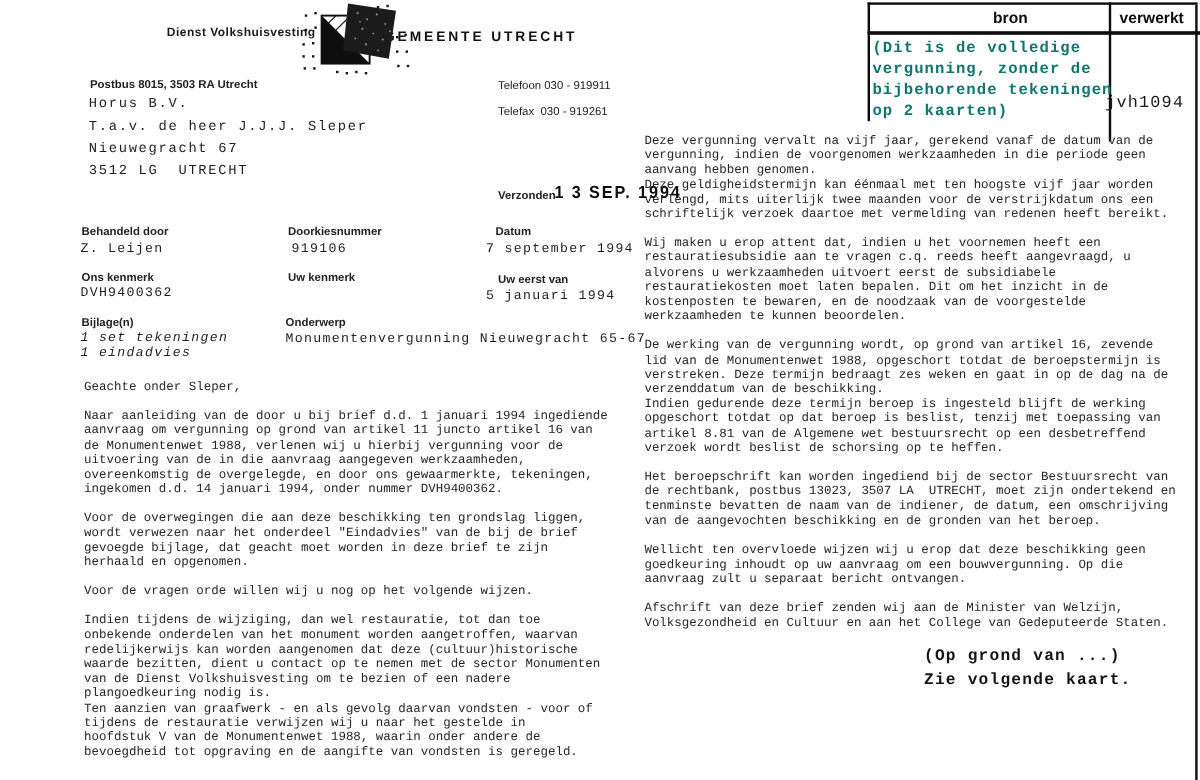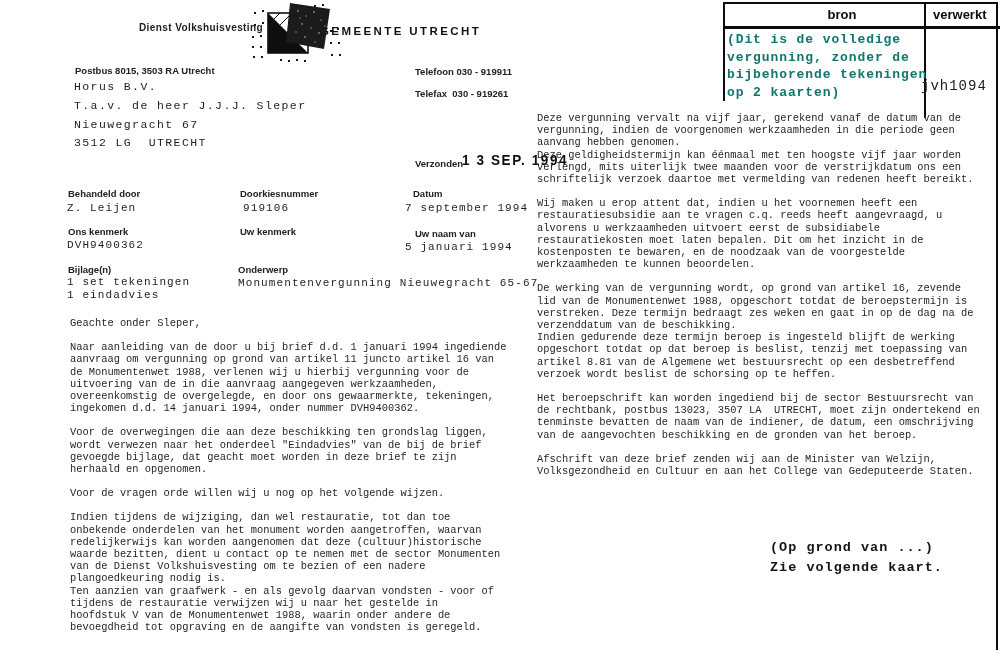--- a/index.html
+++ b/index.html
@@ -13,21 +13,21 @@
   .body-col .para{white-space:pre-wrap;margin:0 0 12px 0;}
   #body-left{left:70px;top:317px;width:456px;}
   #body-right{left:537px;top:112px;width:460px;}
   
   #dienst-name{left:139px;top:22px;font-size:10px;font-weight:bold;letter-spacing:.4px;color:#1c1c1c;}
   #gemeente-name{left:320px;top:25px;font-size:11.5px;font-weight:bold;letter-spacing:2.4px;color:#111;}
   #logo{left:240px;top:2px;}
   #postbus{left:75px;top:65px;font-size:9.5px;font-weight:bold;color:#222;}
   #recipient{left:74px;top:78px;font-size:11.5px;line-height:18.8px;letter-spacing:1.4px;
              white-space:pre-wrap;color:#1f1f1f;}
-  #phone-block{left:415px;top:65px;font-size:9.5px;font-weight:bold;color:#222;line-height:13px;}
+  #phone-block{left:415px;top:65px;font-size:9.5px;font-weight:normal;color:#222;line-height:13px;}
   #phone-block .lbl{margin-bottom:9px;white-space:pre-wrap;}
   #verzonden-label{left:415px;top:158px;font-size:9.5px;font-weight:bold;color:#222;}
   #verzonden-stamp{left:462px;top:153px;font-size:13.5px;font-weight:bold;letter-spacing:1.6px;
                    color:#0e0e0e;font-family:"Liberation Sans", sans-serif;transform:scaleY(1.08);}
   
   .flabel{font-size:9.5px;font-weight:bold;color:#222;}
   .fvalue{font-family:"Liberation Mono", monospace;font-size:11px;letter-spacing:1.1px;color:#1f1f1f;
           white-space:pre-wrap;line-height:13px;}
   
   .gridline{background:#0c0c0c;}
@@ -136,25 +136,25 @@
 <div class="abs fvalue" style="left:67px;top:202px;">Z. Leijen</div>
 <div class="abs flabel" style="left:240px;top:188px;">Doorkiesnummer</div>
 <div class="abs fvalue" style="left:243px;top:202px;">919106</div>
 <div class="abs flabel" style="left:413px;top:188px;">Datum</div>
 <div class="abs fvalue" style="left:405px;top:202px;">7 september 1994</div>
 
 <div class="abs flabel" style="left:68px;top:226px;">Ons kenmerk</div>
 <div class="abs fvalue" style="left:67px;top:239px;">DVH9400362</div>
 <div class="abs flabel" style="left:240px;top:226px;">Uw kenmerk</div>
 <div class="abs fvalue" style="left:243px;top:239px;"></div>
-<div class="abs flabel" style="left:415px;top:228px;">Uw naam van</div>
+<div class="abs flabel" style="left:415px;top:228px;">Uw eerst van</div>
 <div class="abs fvalue" style="left:405px;top:241px;">5 januari 1994</div>
 
 <div class="abs flabel" style="left:68px;top:264px;">Bijlage(n)</div>
-<div class="abs fvalue" style="left:67px;top:276px;">1 set tekeningen
+<div class="abs fvalue" style="left:67px;top:276px;font-style:italic;">1 set tekeningen
 1 eindadvies</div>
 <div class="abs flabel" style="left:238px;top:264px;">Onderwerp</div>
 <div class="abs fvalue" style="left:238px;top:277px;">Monumentenvergunning Nieuwegracht 65-67</div>
 
 <div class="abs body-col" id="body-left">
   <p class="para">Geachte onder Sleper,</p>
   <p class="para">Naar aanleiding van de door u bij brief d.d. 1 januari 1994 ingediende
 aanvraag om vergunning op grond van artikel 11 juncto artikel 16 van
 de Monumentenwet 1988, verlenen wij u hierbij vergunning voor de
 uitvoering van de in die aanvraag aangegeven werkzaamheden,
@@ -195,15 +195,18 @@
 verstreken. Deze termijn bedraagt zes weken en gaat in op de dag na de
 verzenddatum van de beschikking.
 Indien gedurende deze termijn beroep is ingesteld blijft de werking
 opgeschort totdat op dat beroep is beslist, tenzij met toepassing van
 artikel 8.81 van de Algemene wet bestuursrecht op een desbetreffend
 verzoek wordt beslist de schorsing op te heffen.</p>
   <p class="para">Het beroepschrift kan worden ingediend bij de sector Bestuursrecht van
 de rechtbank, postbus 13023, 3507 LA  UTRECHT, moet zijn ondertekend en
 tenminste bevatten de naam van de indiener, de datum, een omschrijving
 van de aangevochten beschikking en de gronden van het beroep.</p>
+  <p class="para">Wellicht ten overvloede wijzen wij u erop dat deze beschikking geen
+goedkeuring inhoudt op uw aanvraag om een bouwvergunning. Op die
+aanvraag zult u separaat bericht ontvangen.</p>
   <p class="para">Afschrift van deze brief zenden wij aan de Minister van Welzijn,
 Volksgezondheid en Cultuur en aan het College van Gedeputeerde Staten.</p>
 </div>
 
 </body></html>

